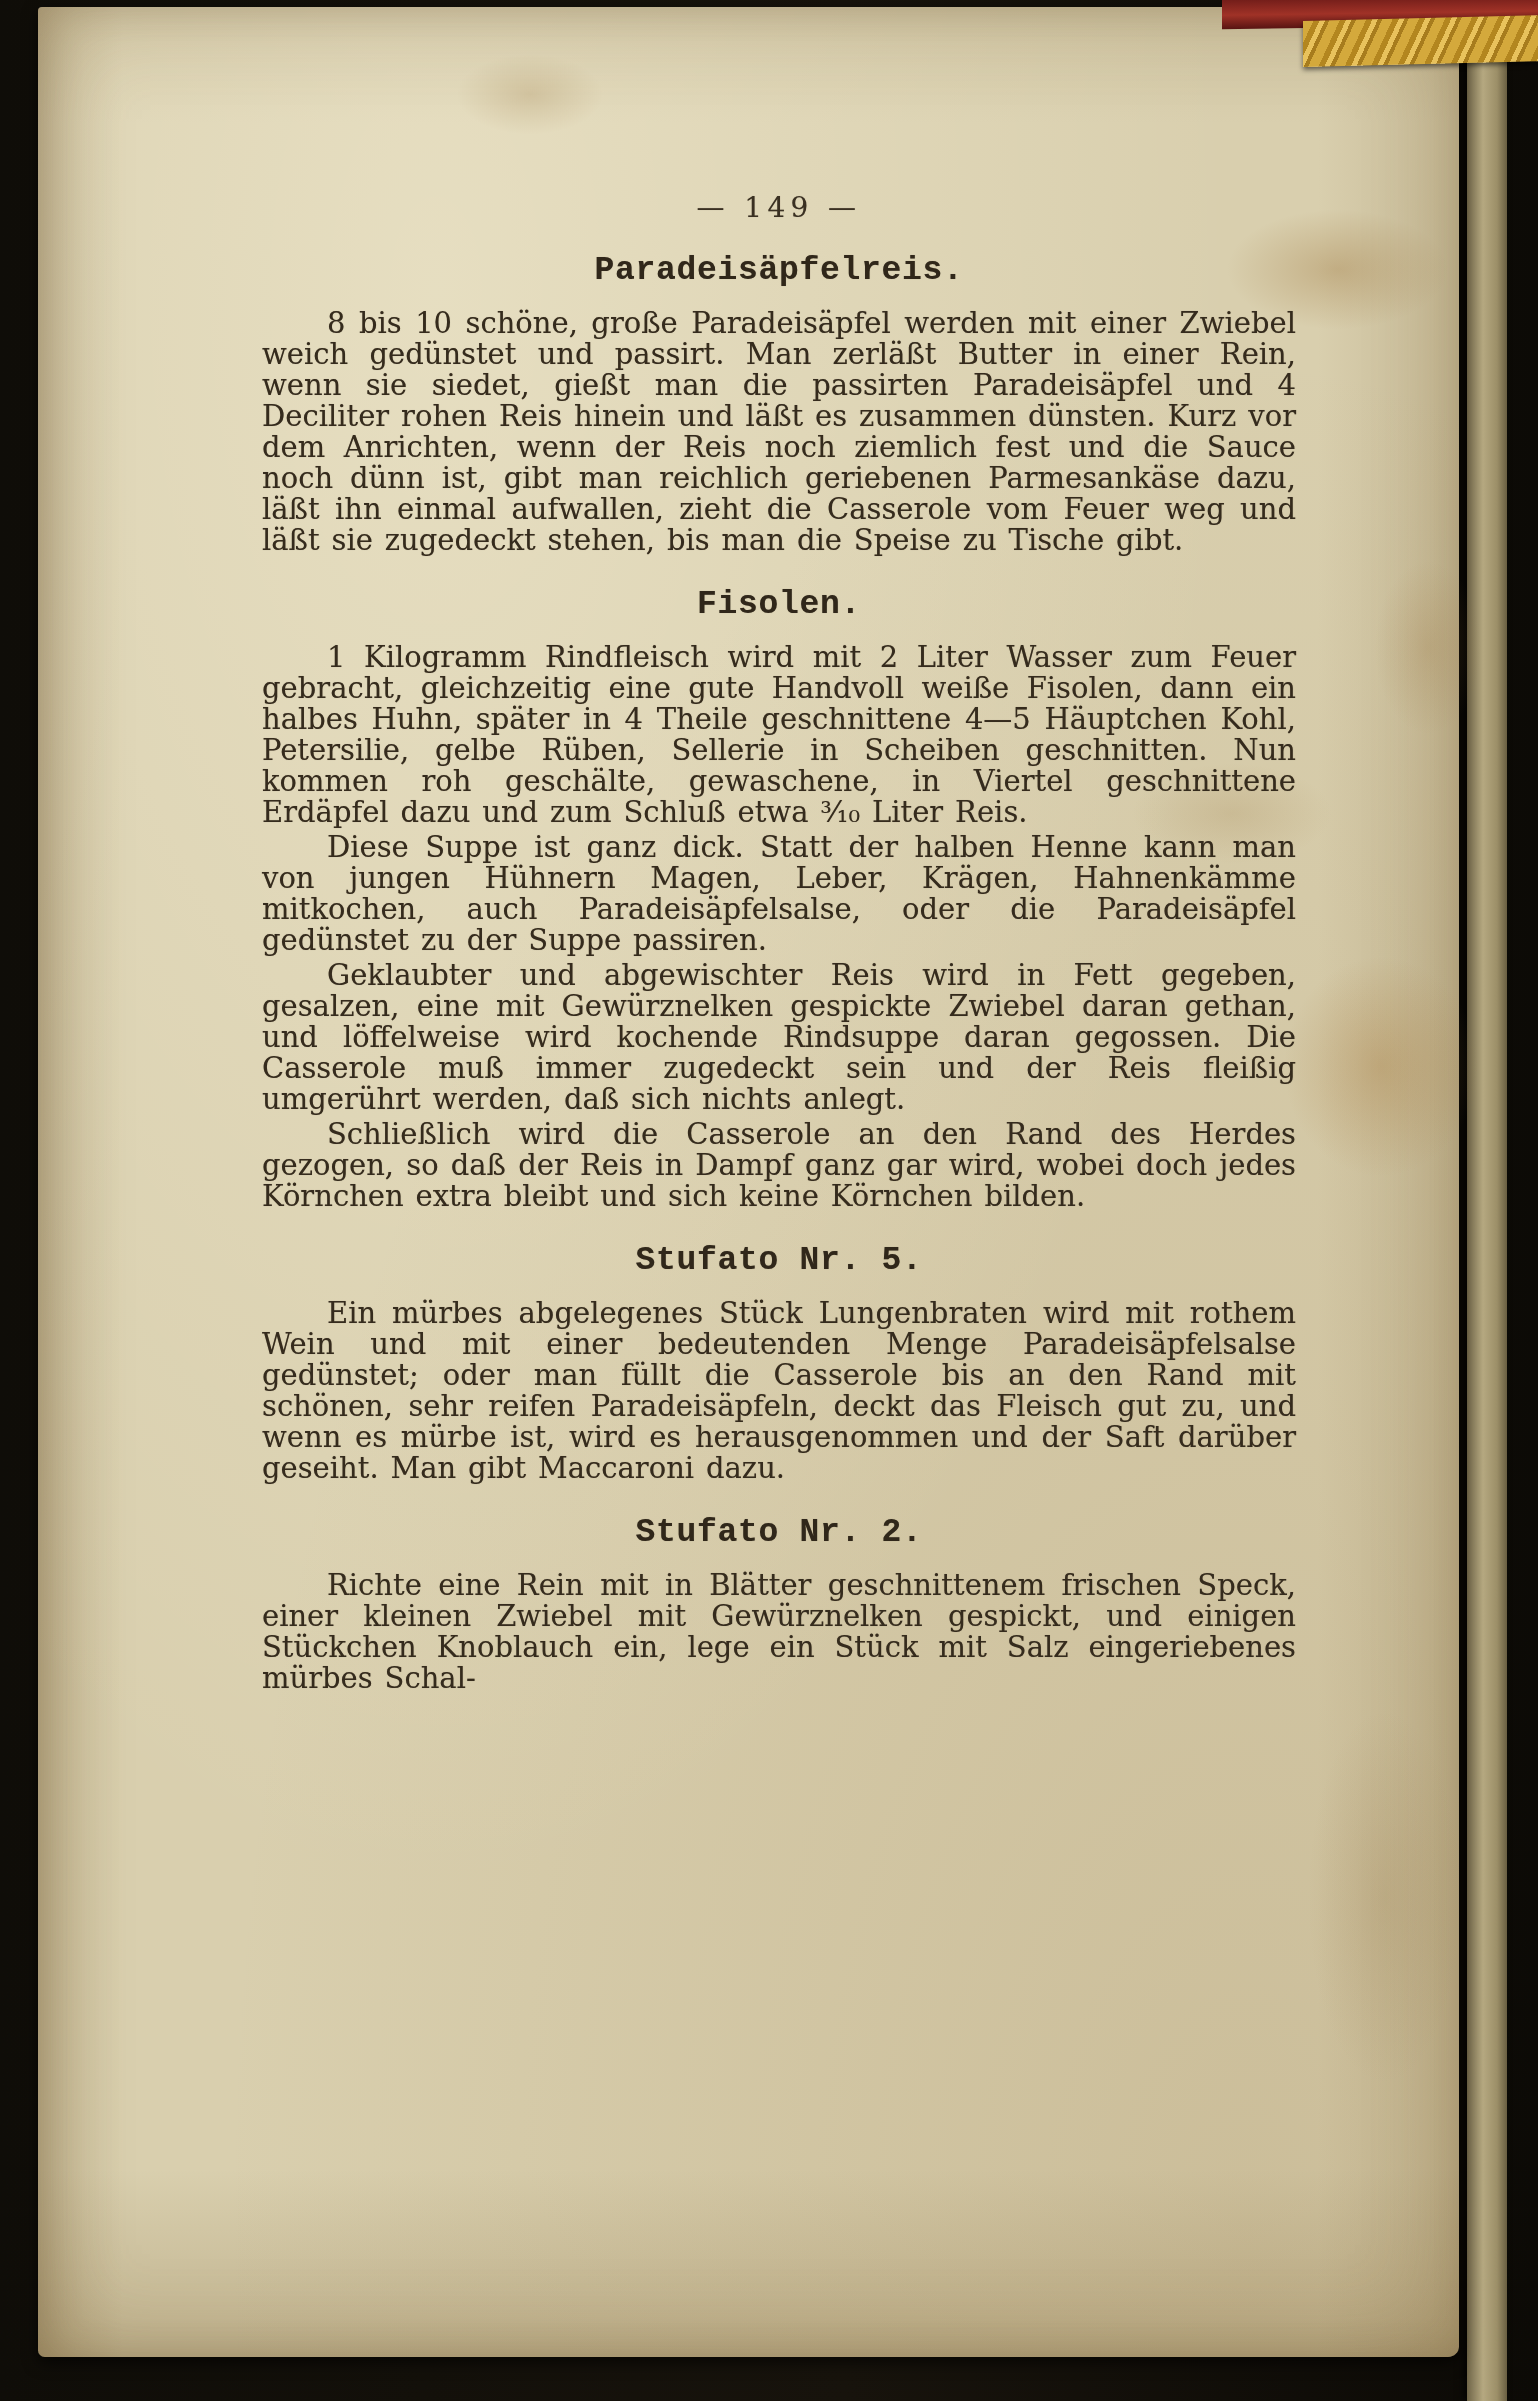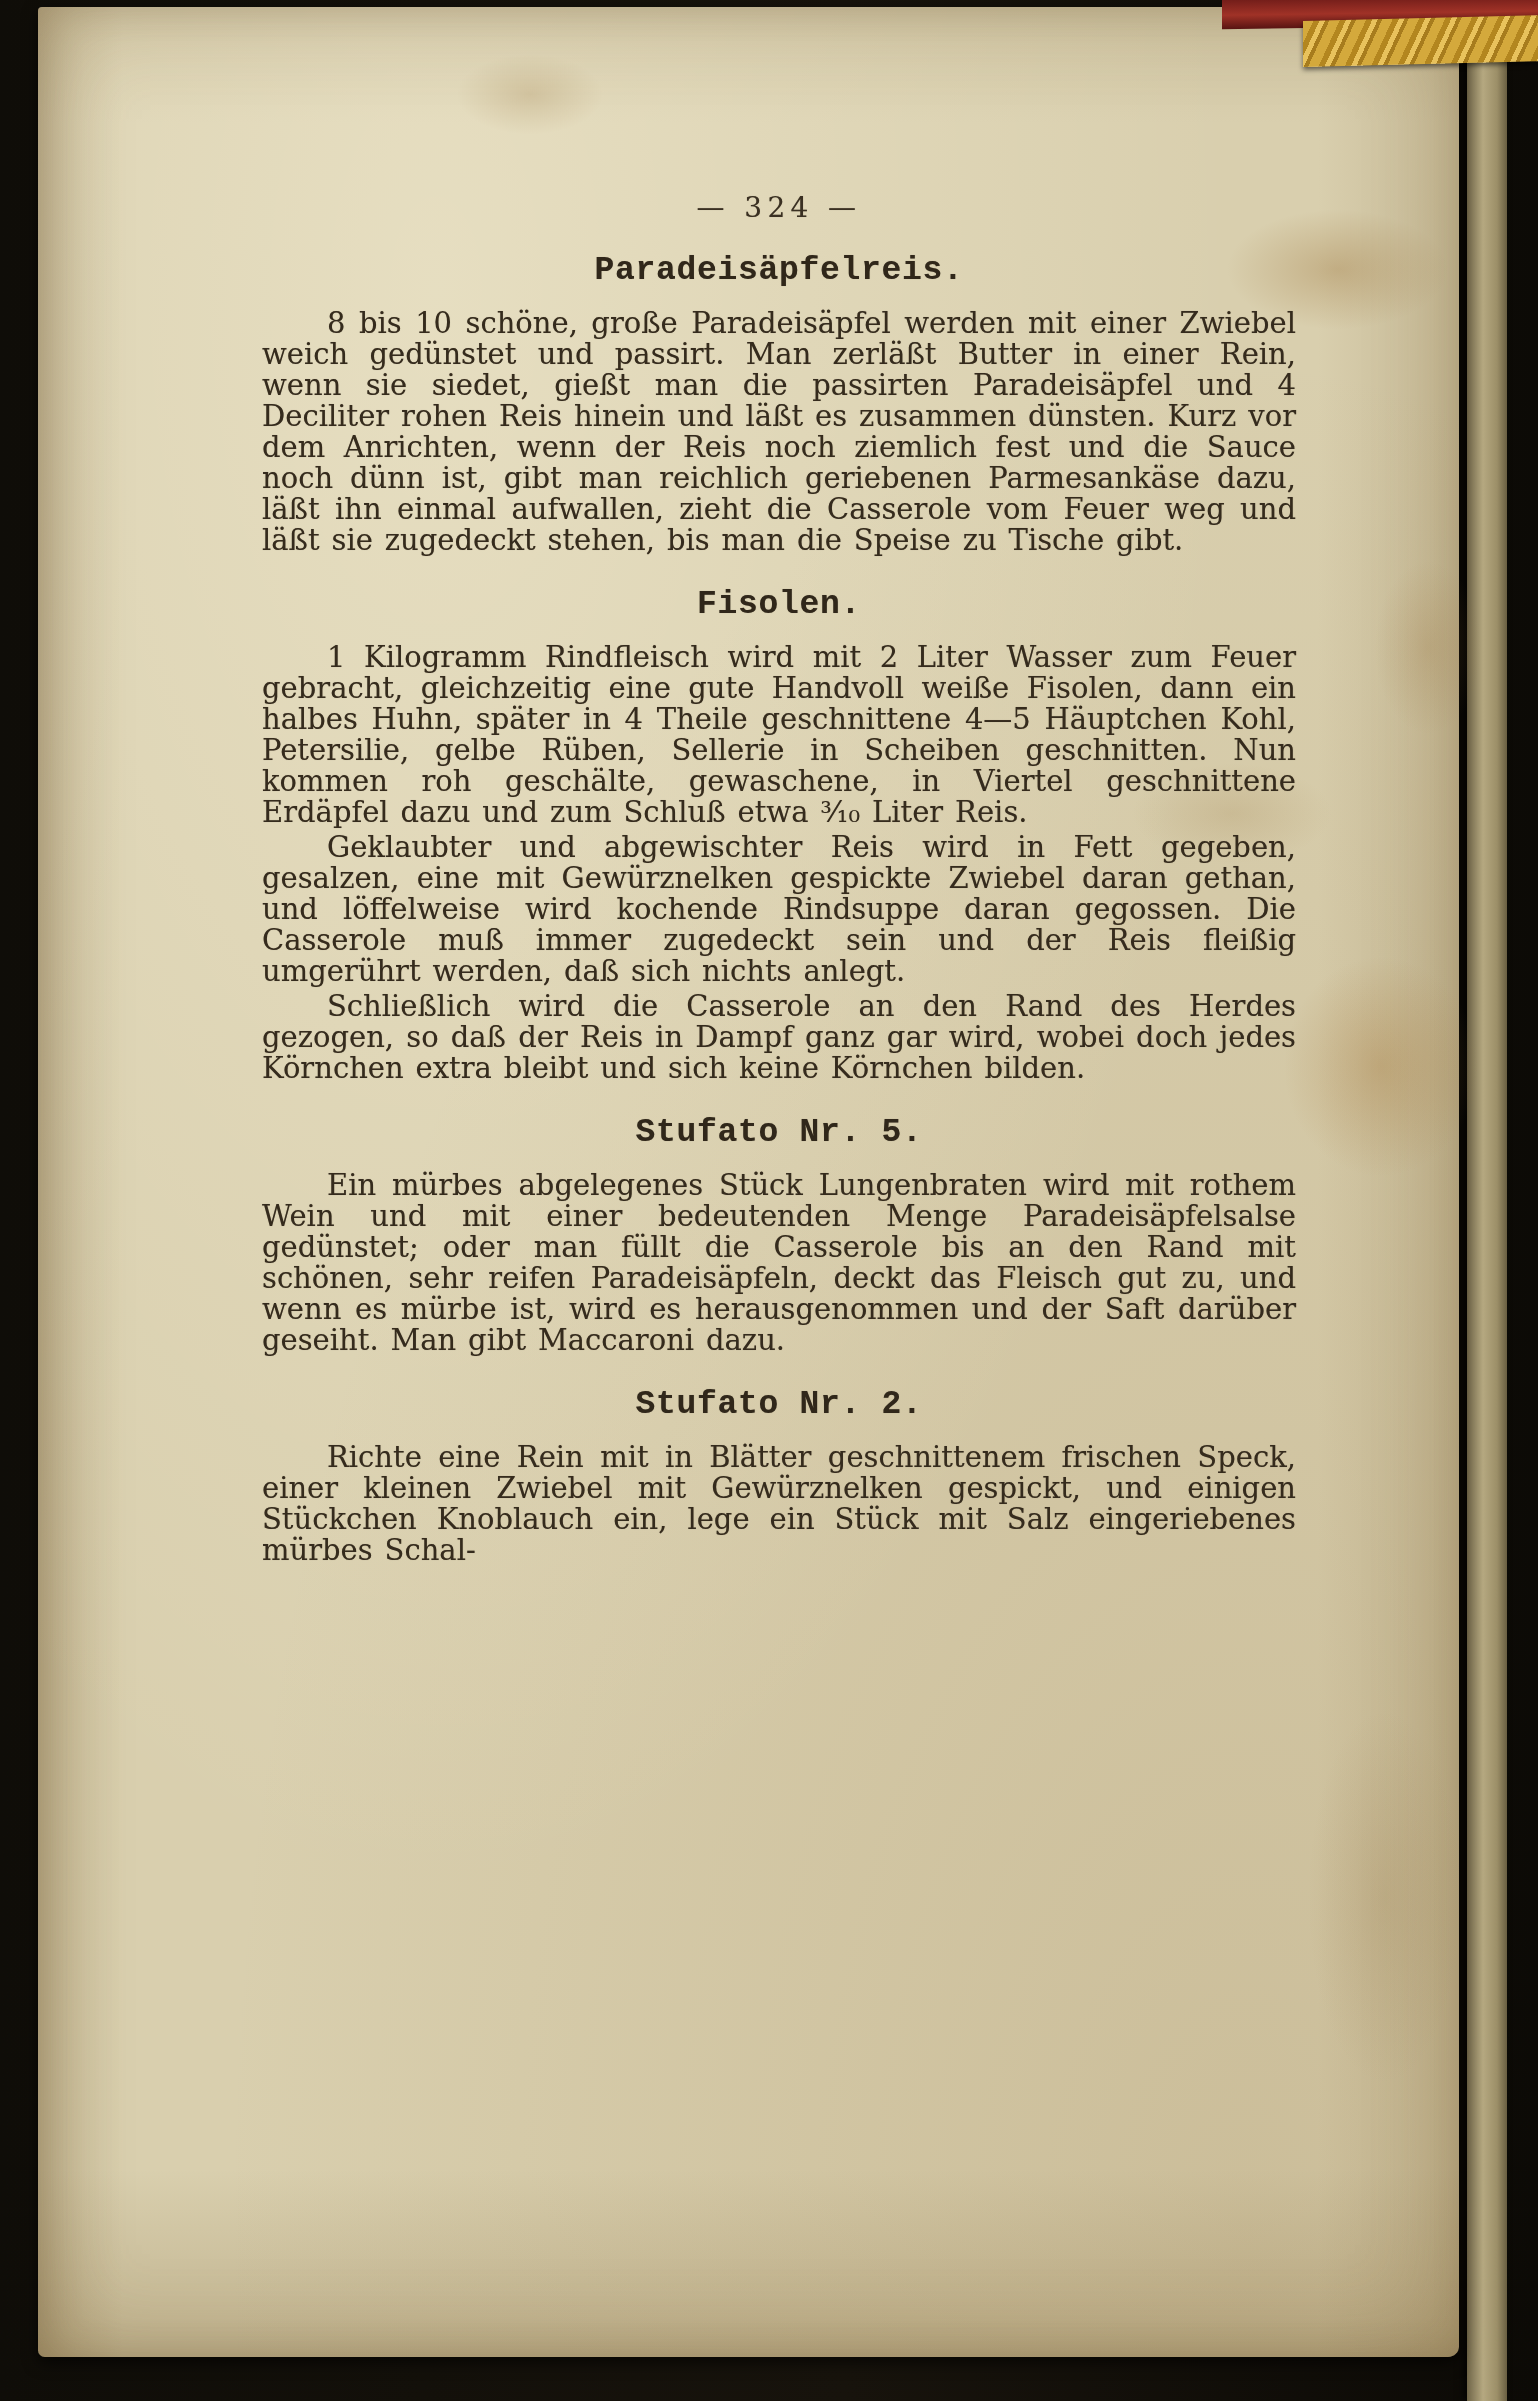--- a/index.html
+++ b/index.html
@@ -130,30 +130,31 @@
 
   <div class="paper">
     <div class="stain stain-1"></div>
     <div class="stain stain-2"></div>
     <div class="stain stain-3"></div>
     <div class="stain stain-4"></div>
     <div class="stain stain-5"></div>
     <div class="stain stain-6"></div>
 
     <main class="content">
-      <div class="page-number">— 324 —</div>
+      <div class="page-number">— 149 —</div>
 
       <section class="recipe">
         <h2 class="heading">Paradeisäpfelreis.</h2>
         <p class="para">8 bis 10 schöne, große Paradeisäpfel werden mit einer Zwiebel weich gedünstet und passirt. Man zerläßt Butter in einer Rein, wenn sie siedet, gießt man die passirten Paradeisäpfel und 4 Deciliter rohen Reis hinein und läßt es zusammen dünsten. Kurz vor dem Anrichten, wenn der Reis noch ziemlich fest und die Sauce noch dünn ist, gibt man reichlich geriebenen Parmesankäse dazu, läßt ihn einmal aufwallen, zieht die Casserole vom Feuer weg und läßt sie zugedeckt stehen, bis man die Speise zu Tische gibt.</p>
       </section>
 
       <section class="recipe">
         <h2 class="heading">Fisolen.</h2>
         <p class="para">1 Kilogramm Rindfleisch wird mit 2 Liter Wasser zum Feuer gebracht, gleichzeitig eine gute Handvoll weiße Fisolen, dann ein halbes Huhn, später in 4 Theile geschnittene 4—5 Häuptchen Kohl, Petersilie, gelbe Rüben, Sellerie in Scheiben geschnitten. Nun kommen roh geschälte, gewaschene, in Viertel geschnittene Erdäpfel dazu und zum Schluß etwa ³⁄₁₀ Liter Reis.</p>
+        <p class="para">Diese Suppe ist ganz dick. Statt der halben Henne kann man von jungen Hühnern Magen, Leber, Krägen, Hahnenkämme mitkochen, auch Paradeisäpfelsalse, oder die Paradeisäpfel gedünstet zu der Suppe passiren.</p>
       </section>
 
       <section class="recipe">
         <p class="para">Geklaubter und abgewischter Reis wird in Fett gegeben, gesalzen, eine mit Gewürznelken gespickte Zwiebel daran gethan, und löffelweise wird kochende Rindsuppe daran gegossen. Die Casserole muß immer zugedeckt sein und der Reis fleißig umgerührt werden, daß sich nichts anlegt.</p>
         <p class="para">Schließlich wird die Casserole an den Rand des Herdes gezogen, so daß der Reis in Dampf ganz gar wird, wobei doch jedes Körnchen extra bleibt und sich keine Körnchen bilden.</p>
       </section>
 
       <section class="recipe">
         <h2 class="heading">Stufato Nr. 5.</h2>
         <p class="para">Ein mürbes abgelegenes Stück Lungenbraten wird mit rothem Wein und mit einer bedeutenden Menge Paradeisäpfelsalse gedünstet; oder man füllt die Casserole bis an den Rand mit schönen, sehr reifen Paradeisäpfeln, deckt das Fleisch gut zu, und wenn es mürbe ist, wird es herausgenommen und der Saft darüber geseiht. Man gibt Maccaroni dazu.</p>

